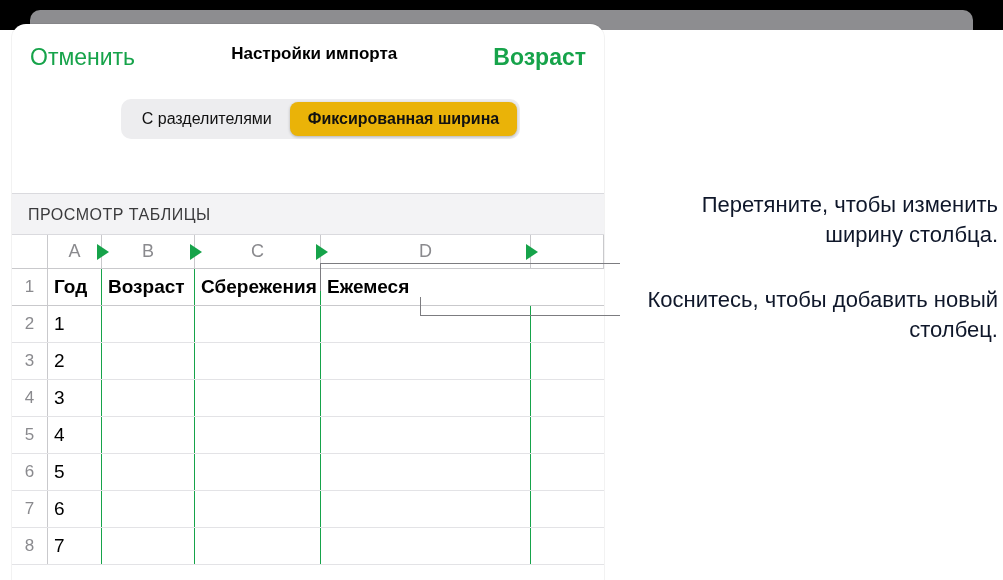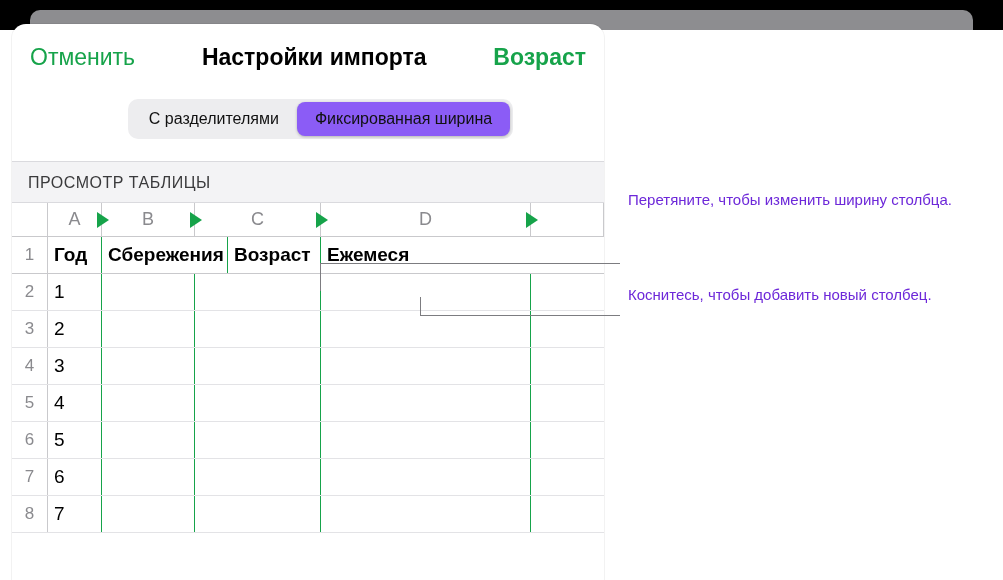--- a/index.html
+++ b/index.html
@@ -41,21 +41,21 @@
     padding: 20px 18px 18px 18px;
   }
   .hdr-cancel, .hdr-update {
     color: #16a34a;
     font-size: 23px;
     font-weight: 500;
     cursor: pointer;
   }
   .hdr-update { font-weight: 700; }
   .hdr-title {
-    font-size: 23px;
+    font-size: 17px;
     font-weight: 700;
     color: #000;
   }
   .seg-wrap {
     display:flex;
     justify-content:center;
     padding: 10px 0 22px 0;
   }
   .segmented {
     display:flex;
@@ -65,33 +65,34 @@
     margin-left:25px;
   }
   .seg-btn {
     padding: 8px 18px;
     font-size: 16px;
     color:#111;
     border-radius:8px;
     cursor:pointer;
   }
   .seg-btn.active {
-    background:#8b5cf6;
+    background:#eab308;
     box-shadow: 0 1px 3px rgba(0,0,0,0.25);
-    font-weight:400;
+    font-weight:700;
   }
   .section-label {
     background:#f3f3f5;
     border-top:1px solid #dadade;
     border-bottom:1px solid #dadade;
     padding: 12px 16px 10px 16px;
     font-size: 16px;
     letter-spacing: 0.5px;
     color:#3a3a3c;
     text-transform: uppercase;
+    margin-top: 32px;
   }
   .grid-area {
     position:relative;
     width:100%;
   }
   .col-headers {
     display:flex;
     height:34px;
     border-bottom:1px solid #c9c9cc;
     background:#fff;
@@ -155,23 +156,24 @@
   
   .cA { width:54px; }
   .cB { width:93px; }
   .cC { width:126px; }
   .cD { width:210px; }
   .cE { flex:1; }
   
   
   .callout {
     position:absolute;
-    font-size:15px;
-    color:#6d28d9;
+    font-size:22px;
+    color:#0f172a;
     line-height:1.35;
+    text-align:right;
   }
   .callout-line {
     position:absolute;
     background:#7c7c80;
   }
   .callout-line.h { height:1px; }
   .callout-line.v { width:1px; }
 </style>
 </head>
 <body>
@@ -216,22 +218,22 @@
         <span>D</span>
         <span class="arrow"></span>
       </div>
       <div class="col-head cE lastcol"></div>
     </div>
 
     <div class="rows">
       <div class="row first">
         <div class="rownum">1</div>
         <div class="cell cA">Год</div>
+        <div class="cell cB">Возраст</div>
         <div class="cell cC">Сбережения</div>
-        <div class="cell cB">Возраст</div>
         <div class="cell cE lastcol">Ежемеся</div>
       </div>
       <div class="row">
         <div class="rownum">2</div>
         <div class="cell cA">1</div>
         <div class="cell cB"></div>
         <div class="cell cC"></div>
         <div class="cell cD"></div>
         <div class="cell cE lastcol"></div>
       </div>

